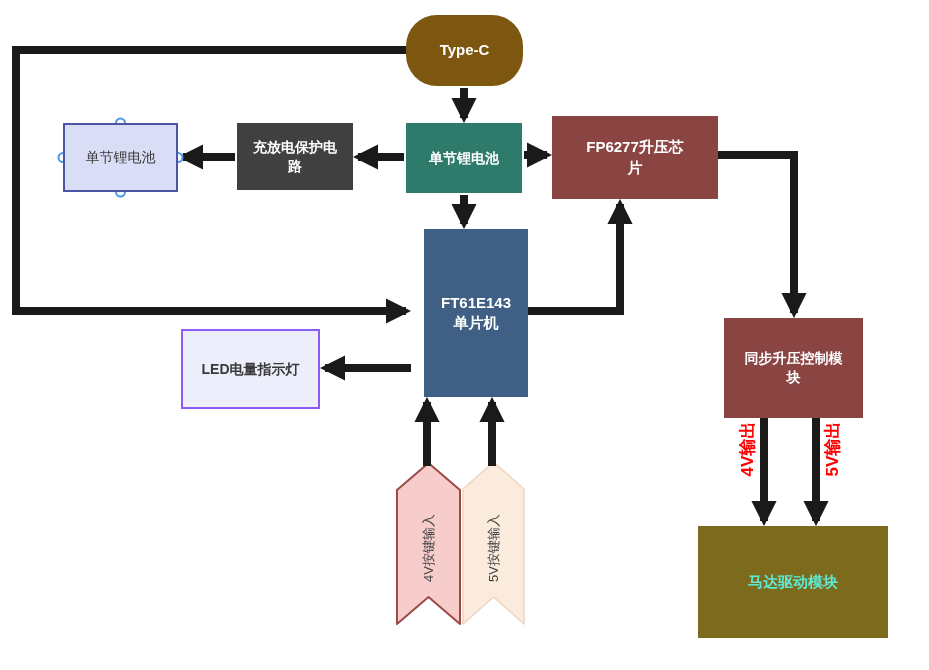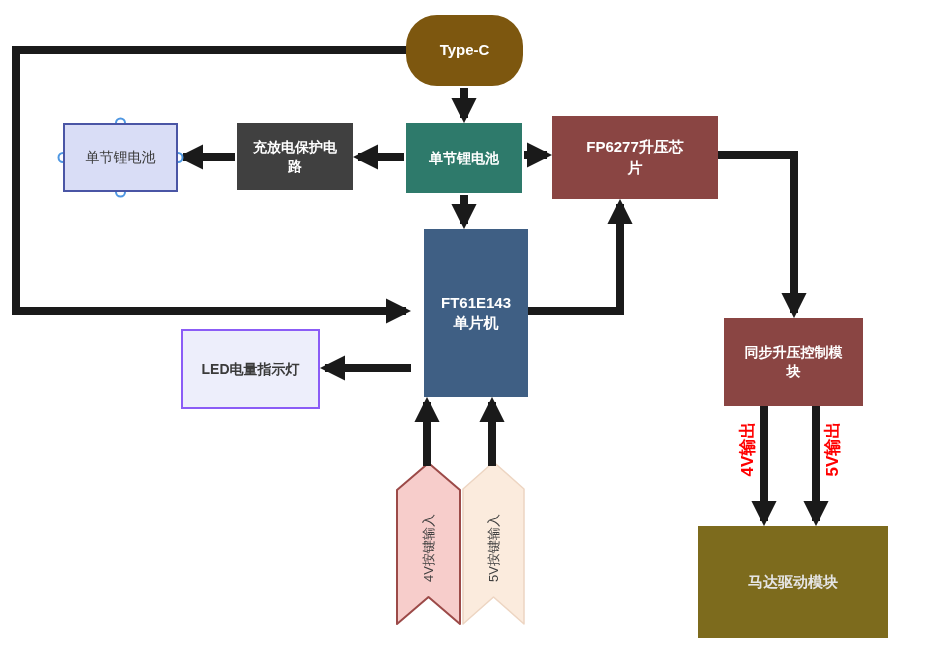--- a/index.html
+++ b/index.html
@@ -13,22 +13,22 @@
     align-items:center;justify-content:center;text-align:center;
     font-weight:bold;line-height:1.35;
   }
   .node .ln{width:100%;}
   
   .n-typec   {left:406px;top:15px; width:117px;height:71px; background:#7d570f;color:#fff;font-size:15px;border-radius:31px;}
   .n-charge  {left:406px;top:123px;width:116px;height:70px; background:#2e7a6b;color:#fff;font-size:14px;}
   .n-protect {left:237px;top:123px;width:116px;height:67px; background:#404040;color:#fff;font-size:14px;}
   .n-fp6277  {left:552px;top:116px;width:166px;height:83px; background:#8a4543;color:#fff;font-size:15px;}
   .n-mcu     {left:411px;top:229px;width:104px;height:168px;background:#3f5f84;color:#fff;font-size:15px;margin-left:13px;}
-  .n-sync    {left:724px;top:318px;width:139px;height:88px; background:#8a4543;color:#fff;font-size:14px;}
-  .n-motor   {left:698px;top:526px;width:190px;height:112px;background:#7d6b1d;color:#e5e5e5;font-size:15px;}
+  .n-sync    {left:724px;top:318px;width:139px;height:100px; background:#8a4543;color:#fff;font-size:14px;}
+  .n-motor   {left:698px;top:526px;width:190px;height:112px;background:#7d6b1d;color:#5eead4;font-size:15px;}
   
   .n-battery {left:63px; top:123px;width:115px;height:69px; background:#d9ddf6;border:2px solid #4a55a5;color:#3a3a3a;font-size:14px;font-weight:normal;align-items:flex-end;}
   .n-led     {left:181px;top:329px;width:139px;height:80px; background:#edeefb;border:2px solid #8b5cf6;color:#3a3a3a;font-size:14px;font-weight:bold;}
   
   .vlabel{
     position:absolute;display:flex;align-items:center;justify-content:center;
     transform:rotate(-90deg);transform-origin:center center;white-space:nowrap;
   }
   .banner-label{width:110px;height:18px;font-size:13px;color:#3f3f3f;}
   .out-label{width:84px;height:22px;font-size:17px;font-weight:bold;color:#ff0000;}

